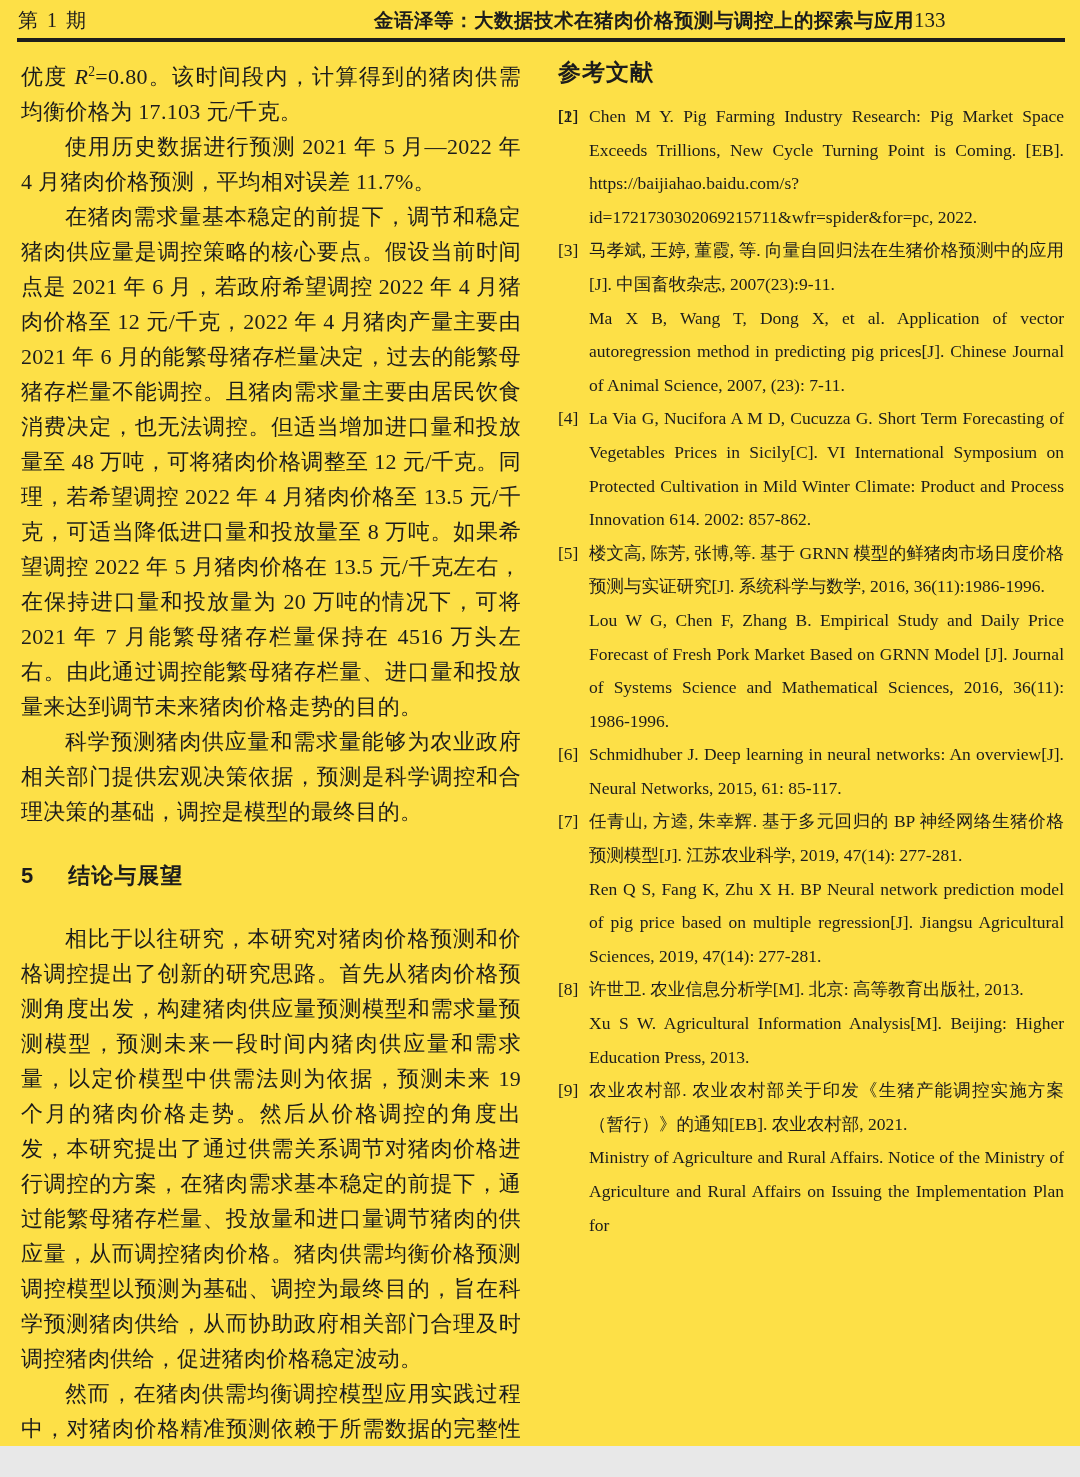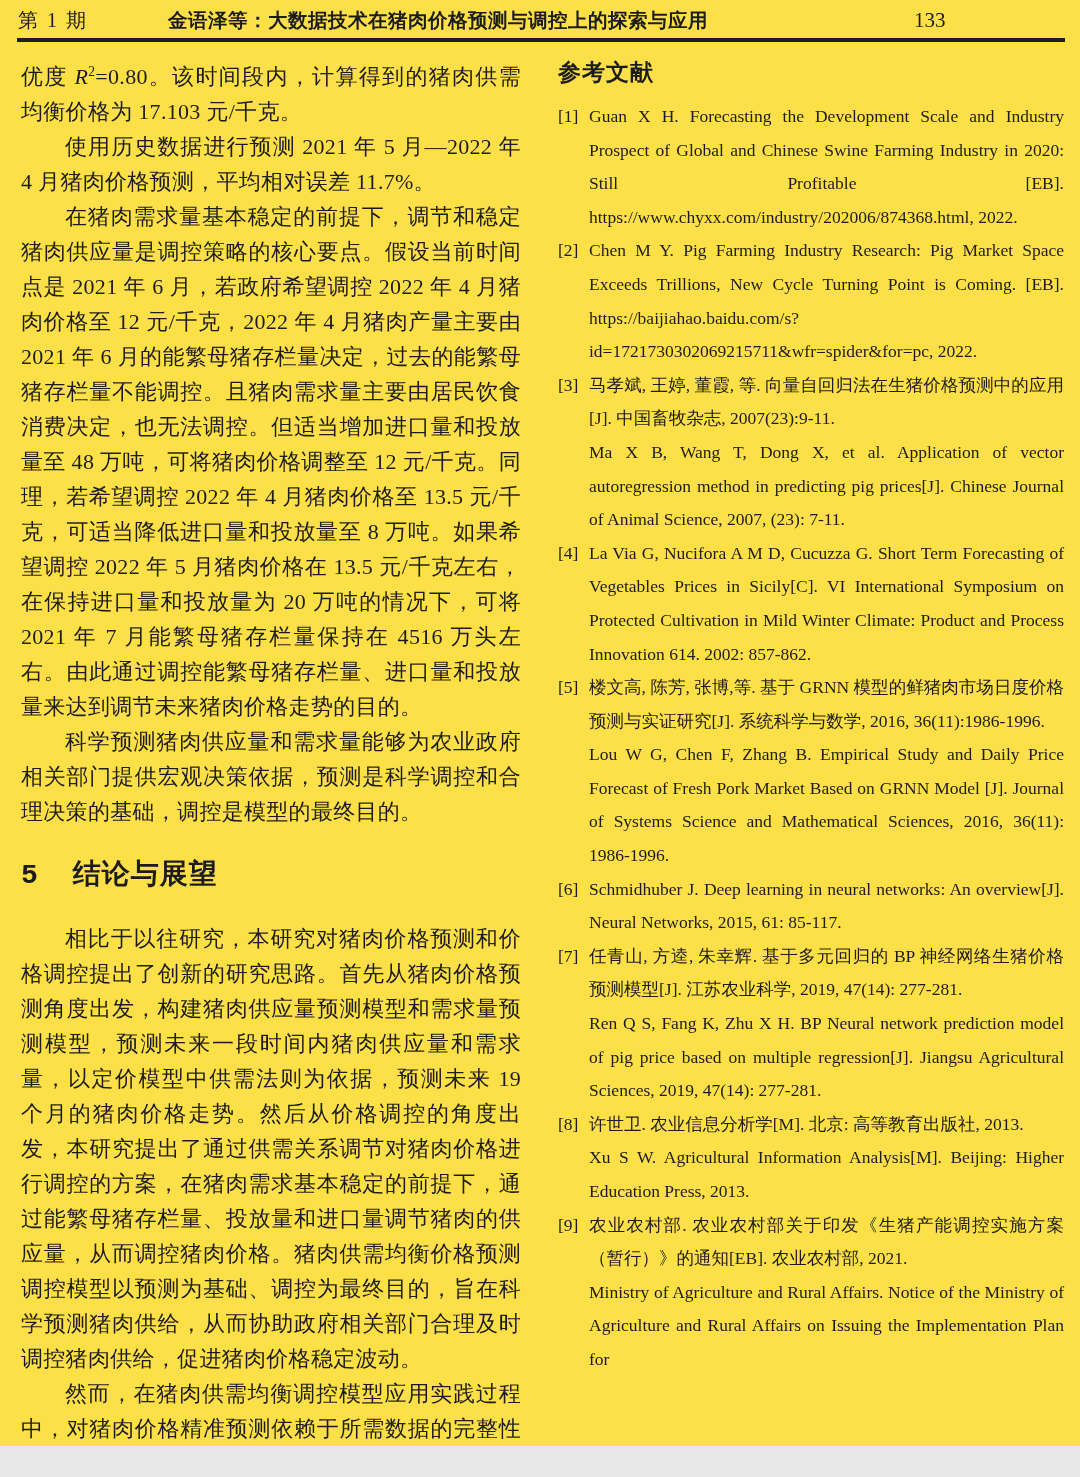--- a/index.html
+++ b/index.html
@@ -19,21 +19,21 @@
     position: absolute;
     top: 6px; left: 18px; right: 16px;
     display: grid;
     grid-template-columns: 150px 1fr 150px;
     align-items: baseline;
     font-size: 20px;
     line-height: 28px;
   }
   .issue { text-align: left; letter-spacing: 2px; }
   .paper-title {
-    text-align: left;
+    text-align: right;
     font-family: "Liberation Sans", "DejaVu Sans", sans-serif;
     font-weight: bold;
     font-size: 19.5px;
     letter-spacing: 0.5px;
     white-space: nowrap;
   }
   .pageno { text-align: left; font-size: 21px; }
   .header-rule {
     position: absolute;
     top: 38px; left: 17px; right: 15px;
@@ -48,23 +48,23 @@
   }
   .col-left p.body {
     font-size: 22px;
     line-height: 35px;
     text-align: justify;
     letter-spacing: 0.3px;
   }
   .col-left p.indent { text-indent: 2em; }
   .sec-heading {
     margin: 26px 0 24px 0;
-    font-family: Liberation Mono, monospace;
+    font-family: Liberation Sans, sans-serif;
     font-weight: bold;
-    font-size: 28px;
+    font-size: 22px;
     line-height: 42px;
     letter-spacing: 1px;
   }
   .sec-num { margin-right: 34px; }
   .var { font-style: italic; font-family: "Liberation Serif", serif; }
   sup { font-size: 0.62em; }
   
   .col-right {
     position: absolute;
     left: 558px; top: 56px;
@@ -112,21 +112,20 @@
     <h2 class="sec-heading"><span class="sec-num">5</span><span>结论与展望</span></h2>
     <p class="body indent">相比于以往研究，本研究对猪肉价格预测和价格调控提出了创新的研究思路。首先从猪肉价格预测角度出发，构建猪肉供应量预测模型和需求量预测模型，预测未来一段时间内猪肉供应量和需求量，以定价模型中供需法则为依据，预测未来 19 个月的猪肉价格走势。然后从价格调控的角度出发，本研究提出了通过供需关系调节对猪肉价格进行调控的方案，在猪肉需求基本稳定的前提下，通过能繁母猪存栏量、投放量和进口量调节猪肉的供应量，从而调控猪肉价格。猪肉供需均衡价格预测调控模型以预测为基础、调控为最终目的，旨在科学预测猪肉供给，从而协助政府相关部门合理及时调控猪肉供给，促进猪肉价格稳定波动。</p>
     <p class="body indent">然而，在猪肉供需均衡调控模型应用实践过程中，对猪肉价格精准预测依赖于所需数据的完整性和准确性。随着数据不断积累、更新和完善，模型能够学习到更多数据，对未来价格的预测才能越来越精准。</p>
   </div>
 
   <div class="col-right">
     <h2 class="refs-heading">参考文献</h2>
     <div id="refs-list">
   <div class="ref-item">
           <span class="ref-label">[1]</span>
-          <p class="ref-en">Guan X H. Forecasting the Development Scale and Industry Prospect of Global and Chinese Swine Farming Industry in 2020: Still Profitable [EB]. https://www.chyxx.com/industry/202006/874368.html, 2022.</p>
         </div>
 
   <div class="ref-item">
           <span class="ref-label">[2]</span>
           <p class="ref-en">Chen M Y. Pig Farming Industry Research: Pig Market Space Exceeds Trillions, New Cycle Turning Point is Coming. [EB]. https://baijiahao.baidu.com/s?id=1721730302069215711&amp;wfr=spider&amp;for=pc, 2022.</p>
         </div>
 
   <div class="ref-item">
           <span class="ref-label">[3]</span>
           <p class="ref-zh">马孝斌, 王婷, 董霞, 等. 向量自回归法在生猪价格预测中的应用[J]. 中国畜牧杂志, 2007(23):9-11.</p>

